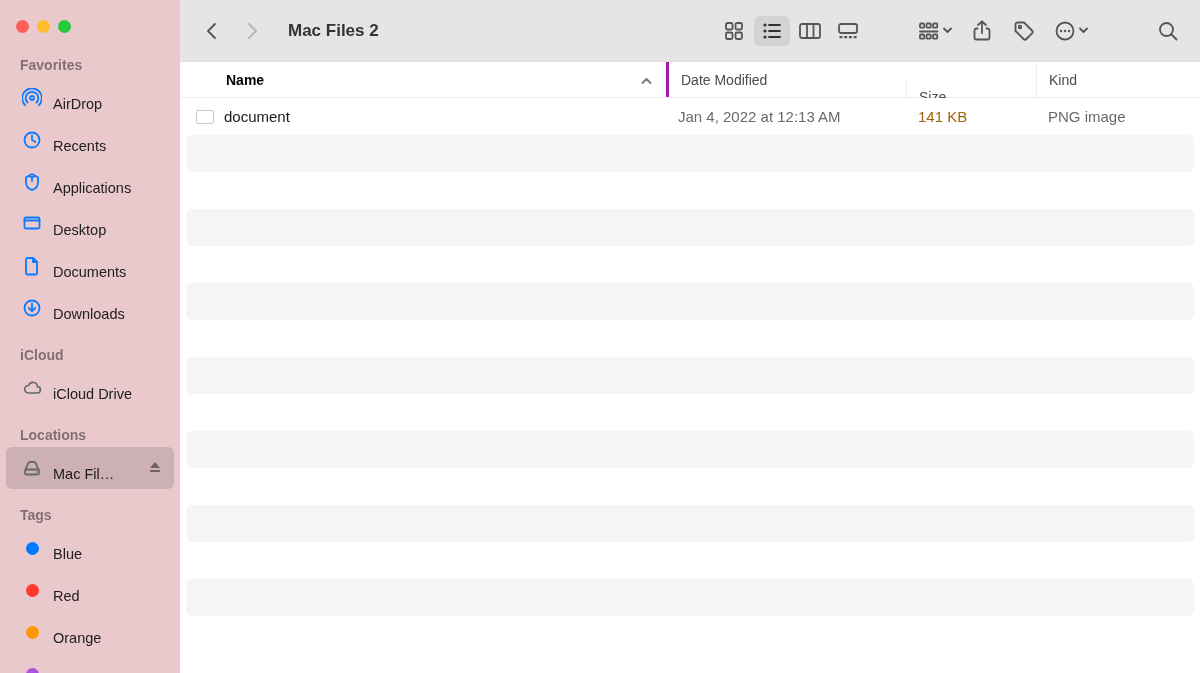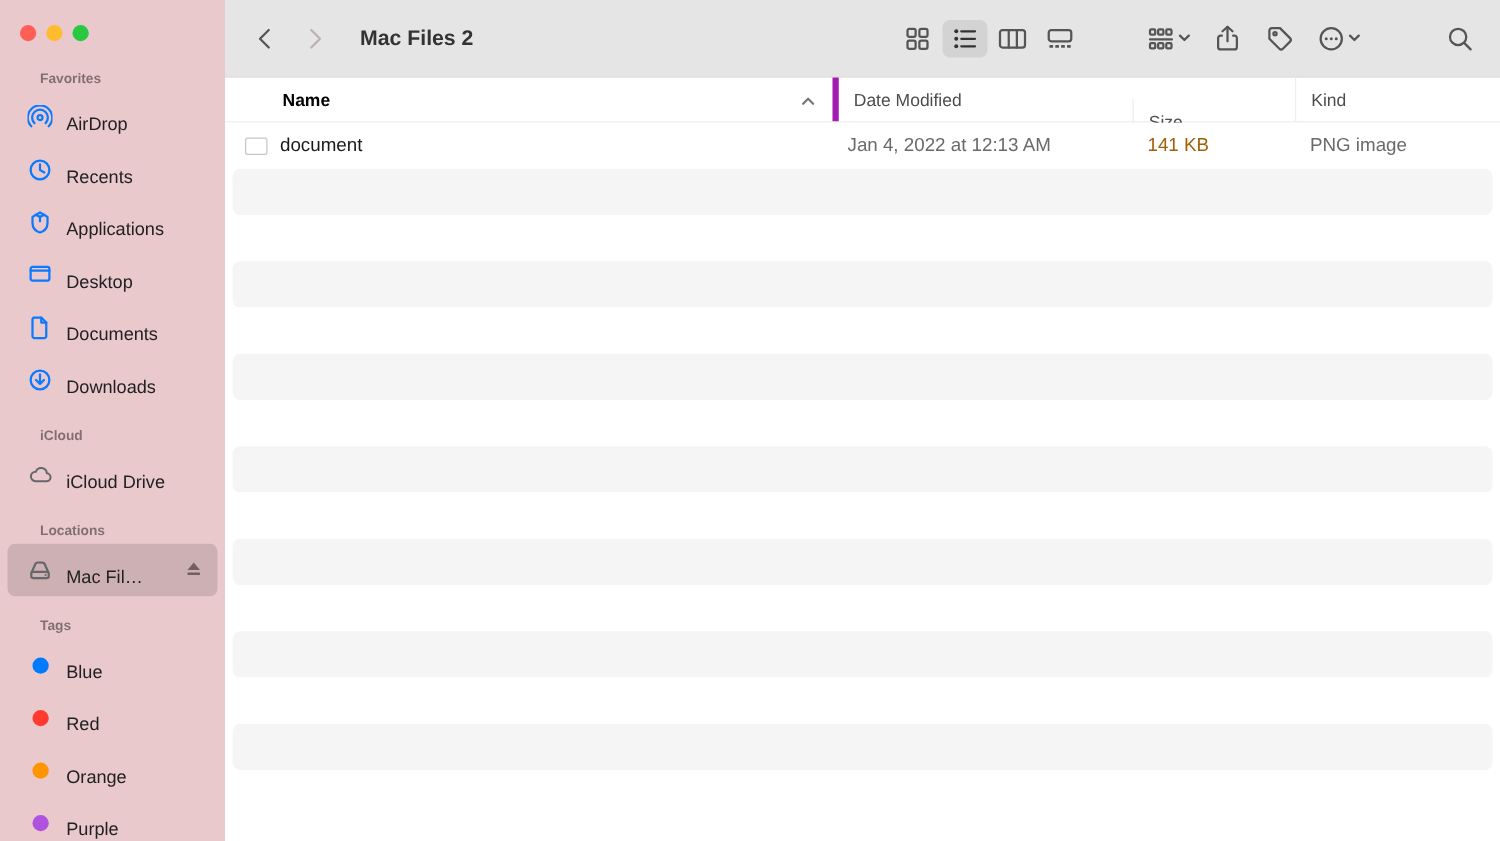--- a/index.html
+++ b/index.html
@@ -7,21 +7,21 @@
   body { display: flex; background: #fff; }
 
   
   .sidebar { width: 180px; height: 100%; background: #eac9cc; padding-top: 10px; display: flex; flex-direction: column; overflow: hidden; }
   .traffic-lights { display: flex; gap: 8px; padding: 10px 0 18px 16px; }
   .traffic-dot { width: 13px; height: 13px; border-radius: 50%; }
   .dot-red { background: #ff5f57; }
   .dot-yellow { background: #febc2e; }
   .dot-green { background: #28c840; }
 
-  .section-header { font-size: 11px; font-weight: 600; color: rgba(0,0,0,0.45); padding: 6px 32px 4px; }
+  .section-header { font-size: 14px; font-weight: 600; color: rgba(0,0,0,0.45); padding: 6px 20px 4px; }
   .sidebar-item { display: flex; align-items: center; gap: 11px; padding: 7px 10px 7px 16px; font-size: 14.5px; color: #212121; border-radius: 6px; margin: 0 6px; cursor: default; }
   .sidebar-item.selected { background: rgba(0,0,0,0.12); }
   .sidebar-item .icon { width: 20px; height: 20px; display: flex; align-items: center; justify-content: center; flex-shrink: 0; }
   .sidebar-item .label { flex: 1; white-space: nowrap; overflow: hidden; text-overflow: ellipsis; margin-top: 12px; }
   .sidebar-item .eject { width: 16px; height: 16px; color: rgba(0,0,0,0.45); }
   .tag-dot { width: 13px; height: 13px; border-radius: 50%; margin-left: 3px; margin-right: 2px; }
   .section-gap { height: 12px; }
 
   
   .main { flex: 1; display: flex; flex-direction: column; height: 100%; }
@@ -35,21 +35,21 @@
   .view-group, .right-group { display: flex; align-items: center; gap: 2px; }
   .view-group { margin-right: 40px; }
   .right-group { gap: 6px; }
   .search-group { margin-left: 50px; }
   .stroke-icon { stroke: currentColor; fill: none; stroke-width: 1.8; stroke-linecap: round; stroke-linejoin: round; }
 
   
   .columns-header { height: 36px; display: flex; align-items: center; border-bottom: 1px solid #ededed; font-size: 14px; color: #4d4d4d; }
   .col { padding: 0 12px; display: flex; align-items: center; height: 100%; }
   .col-name { flex: 1; padding-left: 46px; font-weight: 600; color: #000; position: relative; }
-  .col-date { width: 240px; border-left: 5px solid #a21caf; }
+  .col-date { width: 240px; border-left: 3px solid #a21caf; }
   .col-size { width: 130px; border-left: 1px solid #ededed; margin-top: 34px; }
   .col-kind { width: 164px; border-left: 1px solid #ededed; }
   .sort-arrow { position: absolute; right: 14px; color: #777; }
 
   
   .file-list { flex: 1; overflow: auto; }
   .row { height: 37px; display: flex; align-items: center; font-size: 15px; color: #1a1a1a; }
   .row:nth-child(odd) { background: #ffffff; }
   .row:nth-child(even) { background: #f5f5f5; border-radius: 6px; margin: 0 6px; }
   .row .cell-name { flex: 1; padding-left: 16px; display: flex; align-items: center; gap: 10px; }

